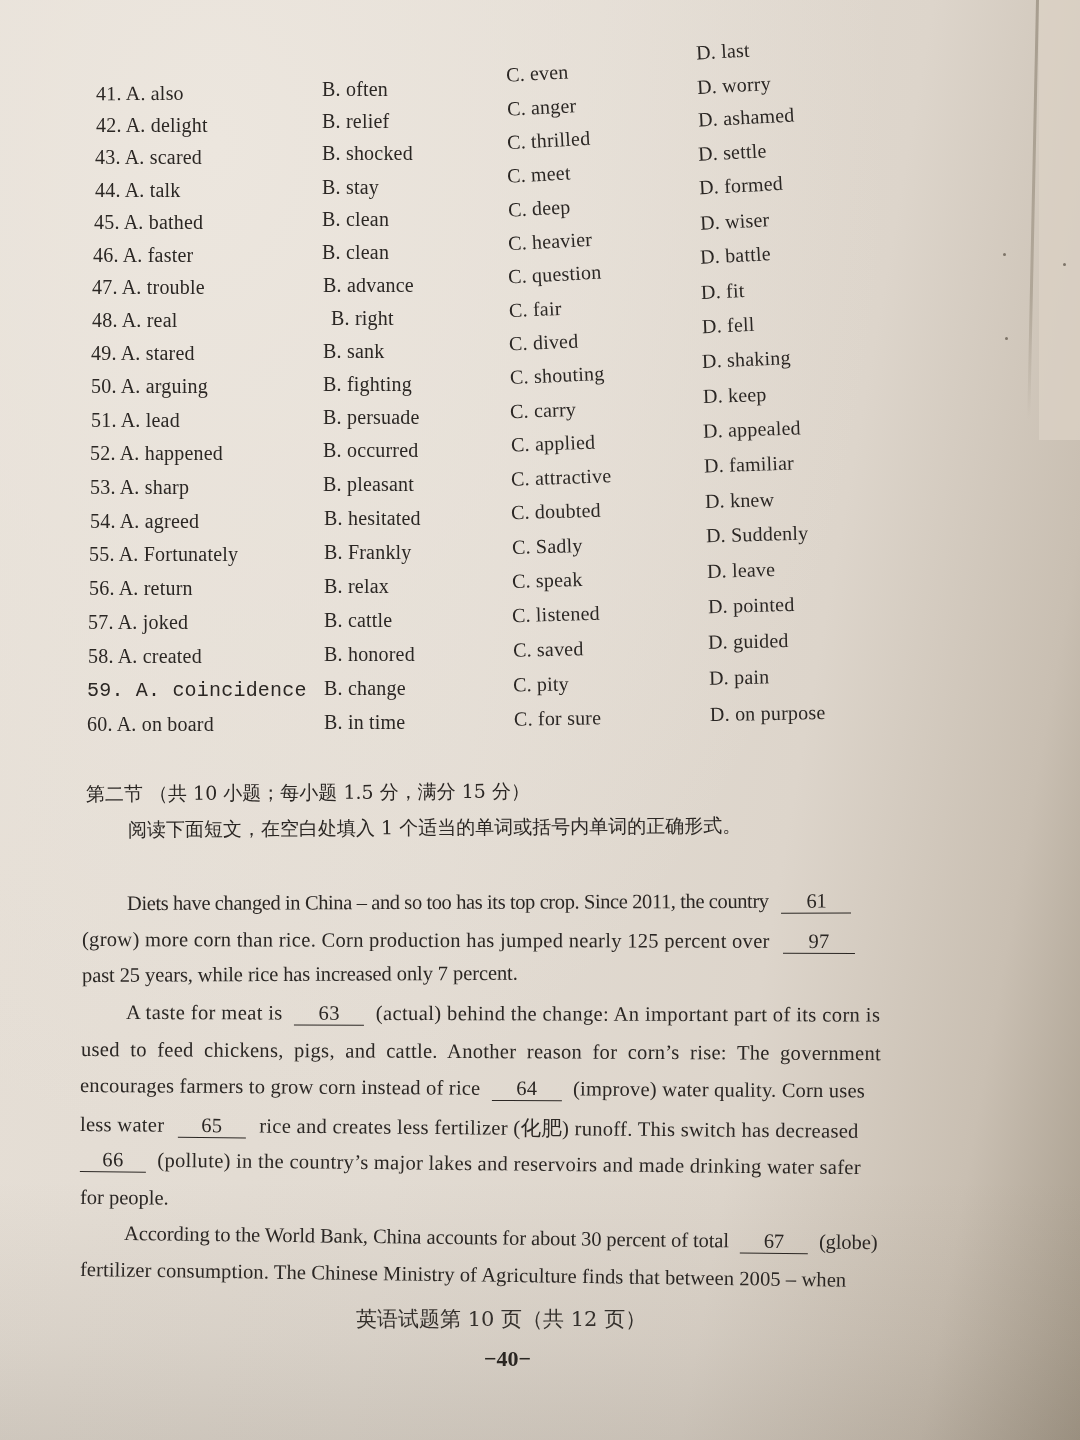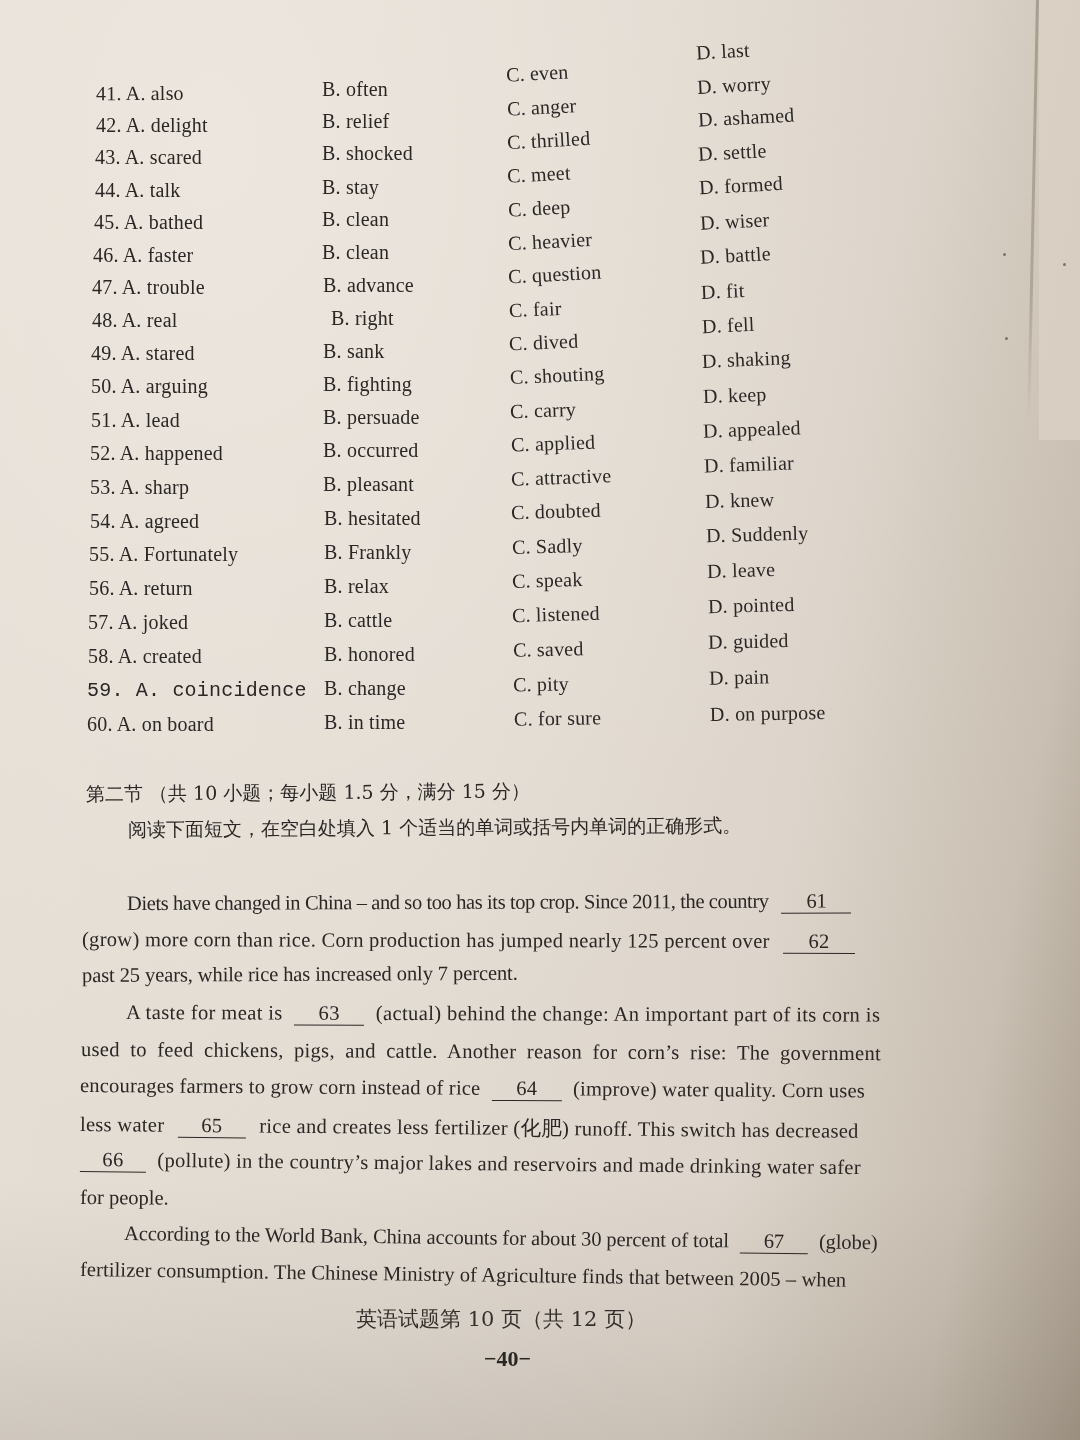--- a/index.html
+++ b/index.html
@@ -238,21 +238,21 @@
 
 <div class="section-title">第二节 （共 10 小题；每小题 1.5 分，满分 15 分）</div>
 <div class="section-instr">阅读下面短文，在空白处填入 1 个适当的单词或括号内单词的正确形式。</div>
 
 <div class="line" style="left:127px;top:892px;transform:rotate(-0.2deg);letter-spacing:-0.4px;">
   <span>Diets have changed in China – and so too has its top crop. Since 2011, the country</span>
   <span class="blank" style="margin-left:8px;min-width:62px;">61</span>
 </div>
 <div class="line" style="left:82px;top:928px;transform:rotate(0.15deg);letter-spacing:0.3px;">
   <span>(grow) more corn than rice. Corn production has jumped nearly 125 percent over</span>
-  <span class="blank" style="margin-left:8px;min-width:64px;">62</span>
+  <span class="blank" style="margin-left:8px;min-width:64px;">97</span>
 </div>
 <div class="line" style="left:82px;top:964px;transform:rotate(-0.3deg);letter-spacing:-0.1px;">
   <span>past 25 years, while rice has increased only 7 percent.</span>
 </div>
 
 <div class="line" style="left:126px;top:1001px;transform:rotate(0.2deg);letter-spacing:0.4px;">
   <span>A taste for meat is</span>
   <span class="blank" style="margin:0 6px;min-width:62px;">63</span>
   <span>(actual) behind the change: An important part of its corn is</span>
 </div>

